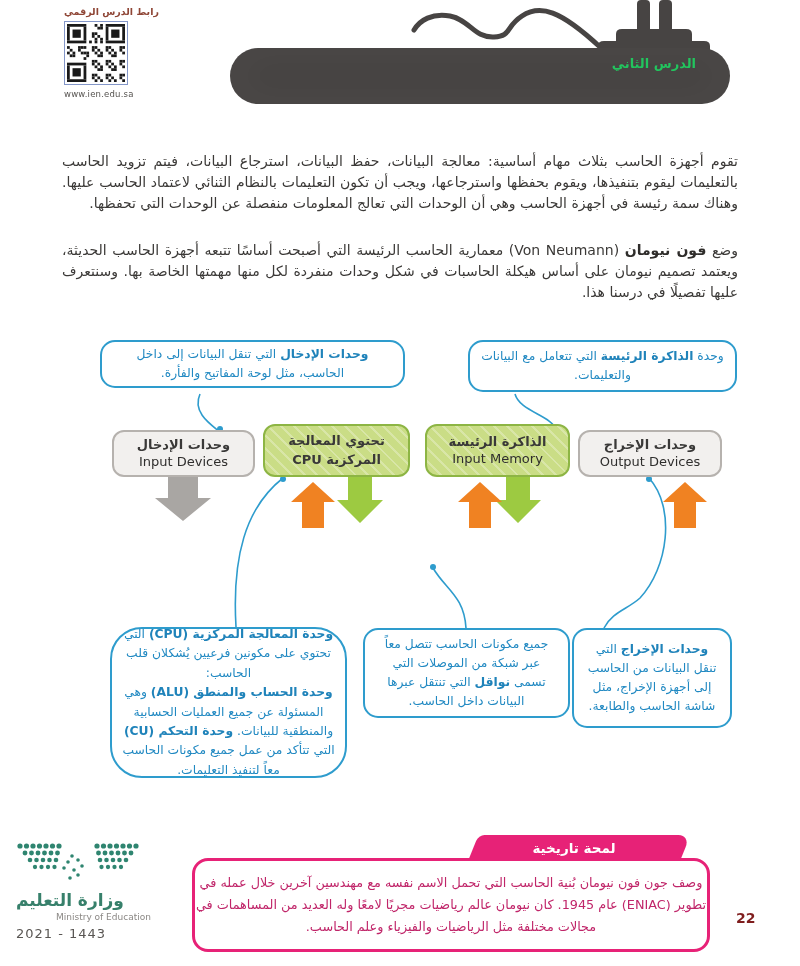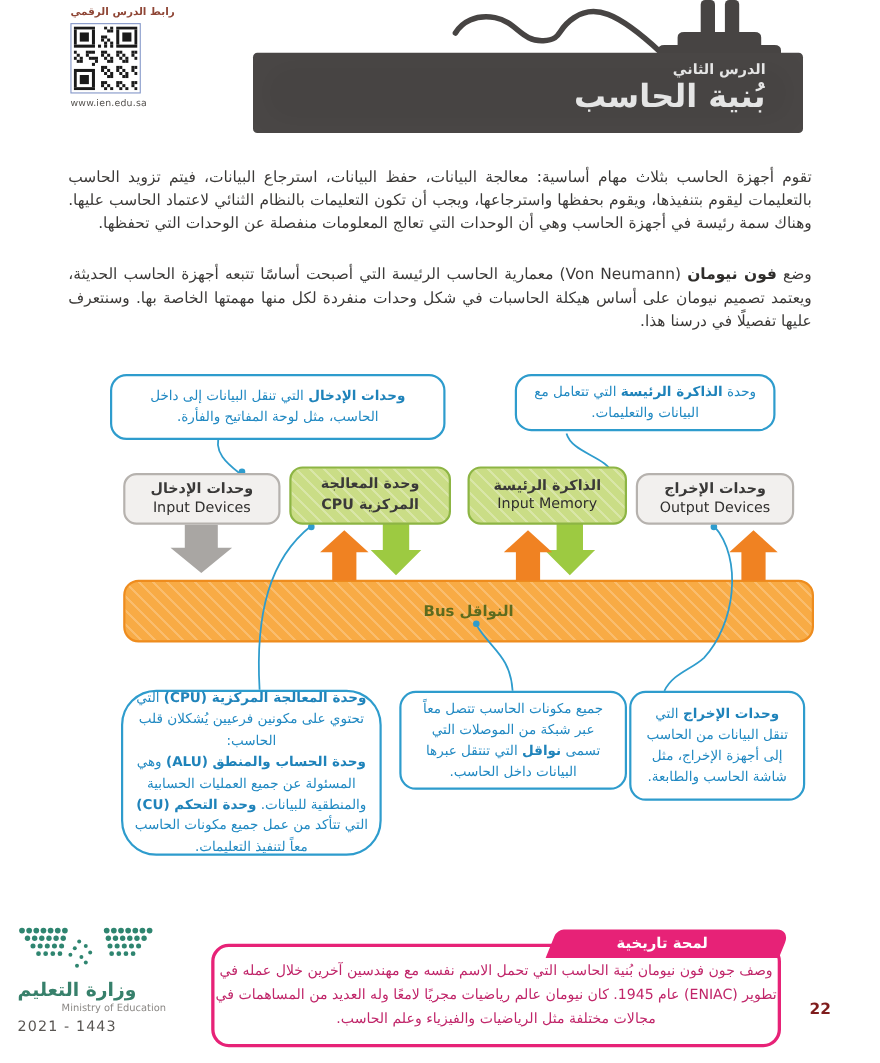--- a/index.html
+++ b/index.html
@@ -9,22 +9,22 @@
     color:#3b3937;
   }
   
   .qr-card{position:absolute;left:64px;top:6px;width:96px;text-align:left;}
   .qr-label{font-size:9.5px;font-weight:bold;color:#8f4636;direction:rtl;margin-bottom:4px;}
   .qr-frame{display:inline-block;border:1px solid #8396c8;padding:2px;background:#fff;line-height:0;}
   .qr-url{font-size:8.5px;color:#55524f;margin-top:3px;letter-spacing:.2px;}
   
   .plug-svg{position:absolute;left:0;top:0;pointer-events:none;}
   .banner{
-    position:absolute;left:230px;top:48px;width:500px;height:73px;
-    background:#474443;border-radius:4px;color:#e5e5e5;direction:rtl;
+    position:absolute;left:230px;top:48px;width:500px;height:56px;
+    background:#474443;border-radius:28px;color:#22c55e;direction:rtl;
     box-shadow:inset 0 0 40px rgba(255,255,255,0.03);
   }
   .banner-inner{position:absolute;right:34px;top:8px;text-align:right;}
   .banner-lesson{font-size:13px;font-weight:bold;}
   .banner-title{font-size:29px;font-weight:bold;line-height:1.1;margin-top:1px;}
   
   .para{position:absolute;left:62px;width:676px;direction:rtl;text-align:justify;
         font-size:14px;line-height:21px;color:#3b3937;}
   .para b{color:#2f2d2b;}
   .p1{top:151px;}
@@ -53,27 +53,27 @@
   .box-cpu{left:263px;top:424px;width:147px;height:53px;}
   .box-memory{left:425px;top:424px;width:145px;height:53px;}
   .box-output{left:578px;top:430px;width:144px;height:47px;}
   .callout{
     position:absolute;box-sizing:border-box;border:2.5px solid #2e9ccd;border-radius:15px;
     background:#ffffff;color:#2189c2;direction:rtl;text-align:center;
     font-size:12.3px;line-height:1.55;padding:6px 10px;z-index:3;
     display:flex;align-items:center;justify-content:center;
   }
   .callout b{color:#1f83ba;}
-  .co-input{left:100px;top:340px;width:305px;height:60px;}
-  .co-memory{left:468px;top:340px;width:237px;height:52px;}
+  .co-input{left:100px;top:340px;width:305px;height:48px;}
+  .co-memory{left:468px;top:340px;width:269px;height:52px;}
   .co-cpu{left:110px;top:627px;width:237px;height:151px;line-height:1.58;border-radius:32px;}
   .co-bus{left:363px;top:628px;width:207px;height:90px;}
   .co-output{left:572px;top:628px;width:160px;height:100px;}
   
-  .htab{position:absolute;left:496px;top:835px;width:212px;height:26px;z-index:4;margin-top:10px;}
+  .htab{position:absolute;left:468px;top:835px;width:212px;height:26px;z-index:4;}
   .htab::before{content:"";position:absolute;inset:0;background:#e72277;
     border-radius:6px 12px 0 0;transform:skewX(-22deg);transform-origin:bottom right;}
   .htab-text{position:relative;color:#fff;font-weight:bold;font-size:13.5px;direction:rtl;
     text-align:center;line-height:26px;}
   .hbox{
     position:absolute;left:192px;top:858px;width:518px;height:94px;box-sizing:border-box;
     border:3px solid #e72277;border-radius:16px;background:#fff;z-index:3;
     display:flex;align-items:center;justify-content:center;padding:6px 0;
   }
   .hbody{direction:rtl;text-align:center;font-size:12.8px;line-height:1.72;color:#c02569;}
@@ -200,30 +200,26 @@
   <svg class="plug-svg" width="800" height="60" viewBox="0 0 800 60">
     <path d="M 600 47 C 560 10 540 4 522 16 C 505 27 512 36 494 37 C 474 38 470 20 450 16 C 432 13 420 20 414 30" fill="none" stroke="#474443" stroke-width="5" stroke-linecap="round"></path>
     <rect x="637" y="0" width="13" height="42" rx="4" fill="#474443"></rect>
     <rect x="659" y="0" width="13" height="42" rx="4" fill="#474443"></rect>
     <path d="M598 55 L598 46 Q598 41 604 41 L616 41 L616 34 Q616 29 622 29 L686 29 Q692 29 692 34 L692 41 L704 41 Q710 41 710 46 L710 55 Z" fill="#474443"></path>
   </svg>
 
   <div class="banner">
     <div class="banner-inner">
       <div class="banner-lesson">الدرس الثاني</div>
-      <div class="banner-title">بُنية الحاسب</div>
     </div>
   </div>
 
   <div class="para p1" dir="rtl">تقوم أجهزة الحاسب بثلاث مهام أساسية: معالجة البيانات، حفظ البيانات، استرجاع البيانات، فيتم تزويد الحاسب بالتعليمات ليقوم بتنفيذها، ويقوم بحفظها واسترجاعها، ويجب أن تكون التعليمات بالنظام الثنائي لاعتماد الحاسب عليها. وهناك سمة رئيسة في أجهزة الحاسب وهي أن الوحدات التي تعالج المعلومات منفصلة عن الوحدات التي تحفظها.</div>
   <div class="para p2" dir="rtl"><span><span>وضع </span><b>فون نيومان</b><span> (Von Neumann) معمارية الحاسب الرئيسة التي أصبحت أساسًا تتبعه أجهزة الحاسب الحديثة، ويعتمد تصميم نيومان على أساس هيكلة الحاسبات في شكل وحدات منفردة لكل منها مهمتها الخاصة بها. وسنتعرف عليها تفصيلًا في درسنا هذا.</span></span></div>
 
-  <div class="bus">
-    <span class="bus-label">النواقل Bus</span>
-  </div>
 
   <svg class="diagram-svg" width="800" height="966" viewBox="0 0 800 966">
     <g stroke="#2e9ccd" stroke-width="1.6" fill="none">
       <path d="M 200 394 C 192 412 210 424 220 432"></path>
       <path d="M 515 394 C 520 412 552 415 557 431"></path>
       <path d="M 283 478 C 245 508 232 558 236 627"></path>
       <path d="M 433 568 C 446 590 464 596 466 628"></path>
       <path d="M 649 478 C 676 508 668 568 640 598 C 628 609 612 612 604 628"></path>
     </g>
     <g fill="#2e9ccd">
@@ -246,21 +242,21 @@
     </div>
   <div class="callout co-memory">
       <span><span>وحدة </span><b>الذاكرة الرئيسة</b><span> التي تتعامل مع البيانات والتعليمات.</span></span>
     </div>
 
   <div class="dbox gray box-input">
     <div class="l1">وحدات الإدخال</div>
     <div class="l2">Input Devices</div>
   </div>
   <div class="dbox green box-cpu">
-    <div class="l1">وحدة المعالجة</div>
+    <div class="l1">تحتوي المعالجة</div>
     <div class="l1">المركزية CPU</div>
   </div>
   <div class="dbox green box-memory">
     <div class="l1">الذاكرة الرئيسة</div>
     <div class="l2">Input Memory</div>
   </div>
   <div class="dbox gray box-output">
     <div class="l1">وحدات الإخراج</div>
     <div class="l2">Output Devices</div>
   </div>

